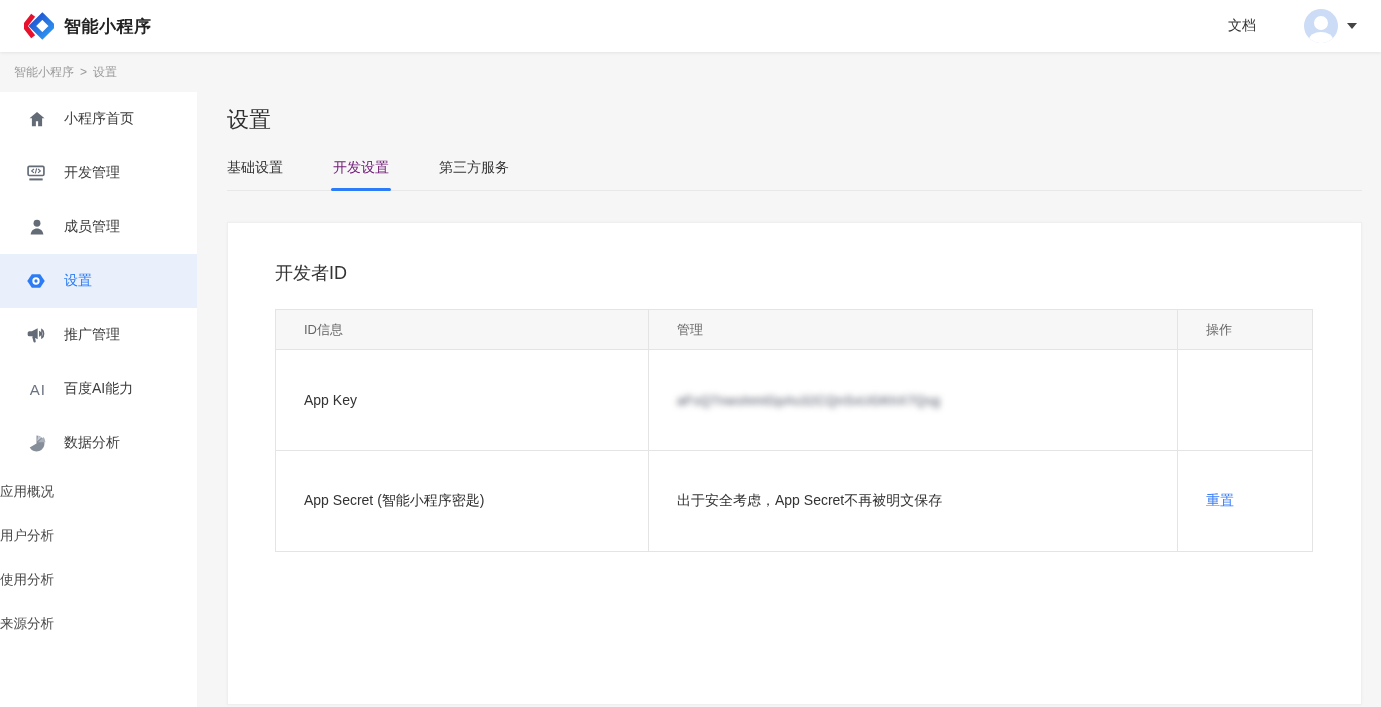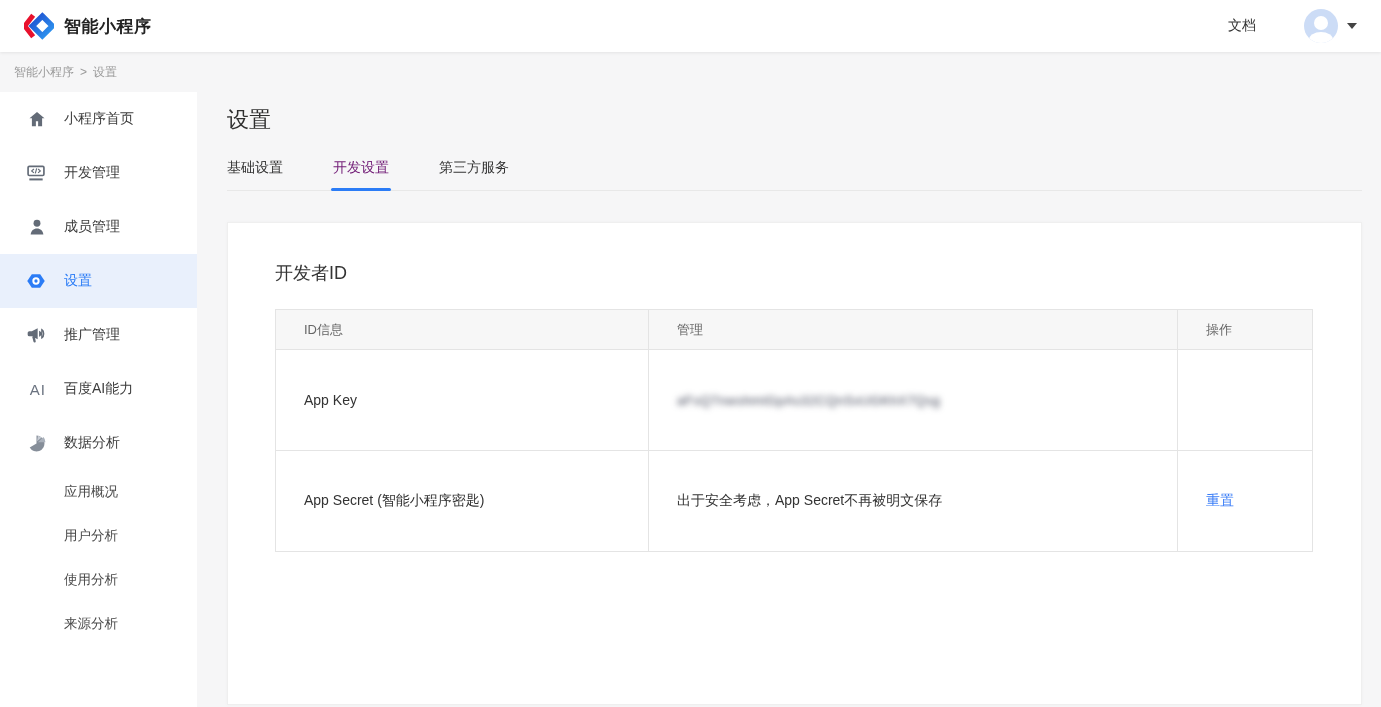--- a/index.html
+++ b/index.html
@@ -34,21 +34,21 @@
 
   
   .layout { display:flex; height:615px; }
   .sidebar { width:197px; background:#fff; flex:none; padding-top:0; }
   .side-item {
     height:54px; display:flex; align-items:center; padding-left:26px; cursor:pointer;
     font-size:14px; color:#3c3c3c;
   }
   .side-item .ico { width:20px; height:20px; margin-right:18px; display:flex; align-items:center; justify-content:flex-end; flex:none; }
   .side-item.active { background:#e9f0fc; color:#2b7cf6; }
-  .side-sub { height:44px; display:flex; align-items:center; padding-left:64px; font-size:13.5px; color:#4a4a4a; cursor:pointer; }
+  .side-sub { height:44px; display:flex; align-items:center; font-size:13.5px; color:#4a4a4a; cursor:pointer; }
   .ai-glyph { font-size:15px; color:#6b7380; letter-spacing:1px; font-family:"Liberation Sans",sans-serif; }
 
   
   .main { flex:1; padding:13px 19px 0 30px; }
   .page-title { font-size:22px; font-weight:500; color:#2f2f2f; margin-top:0; }
   .tabs { display:flex; gap:50px; margin-top:24px; border-bottom:1px solid #e8e8e8; }
   .tab { font-size:14px; color:#333; padding-bottom:13px; cursor:pointer; position:relative; }
   .tab.active { color:#701a75; }
   .tab.active::after {
     content:""; position:absolute; left:-2px; right:-2px; bottom:-1px; height:3px;

